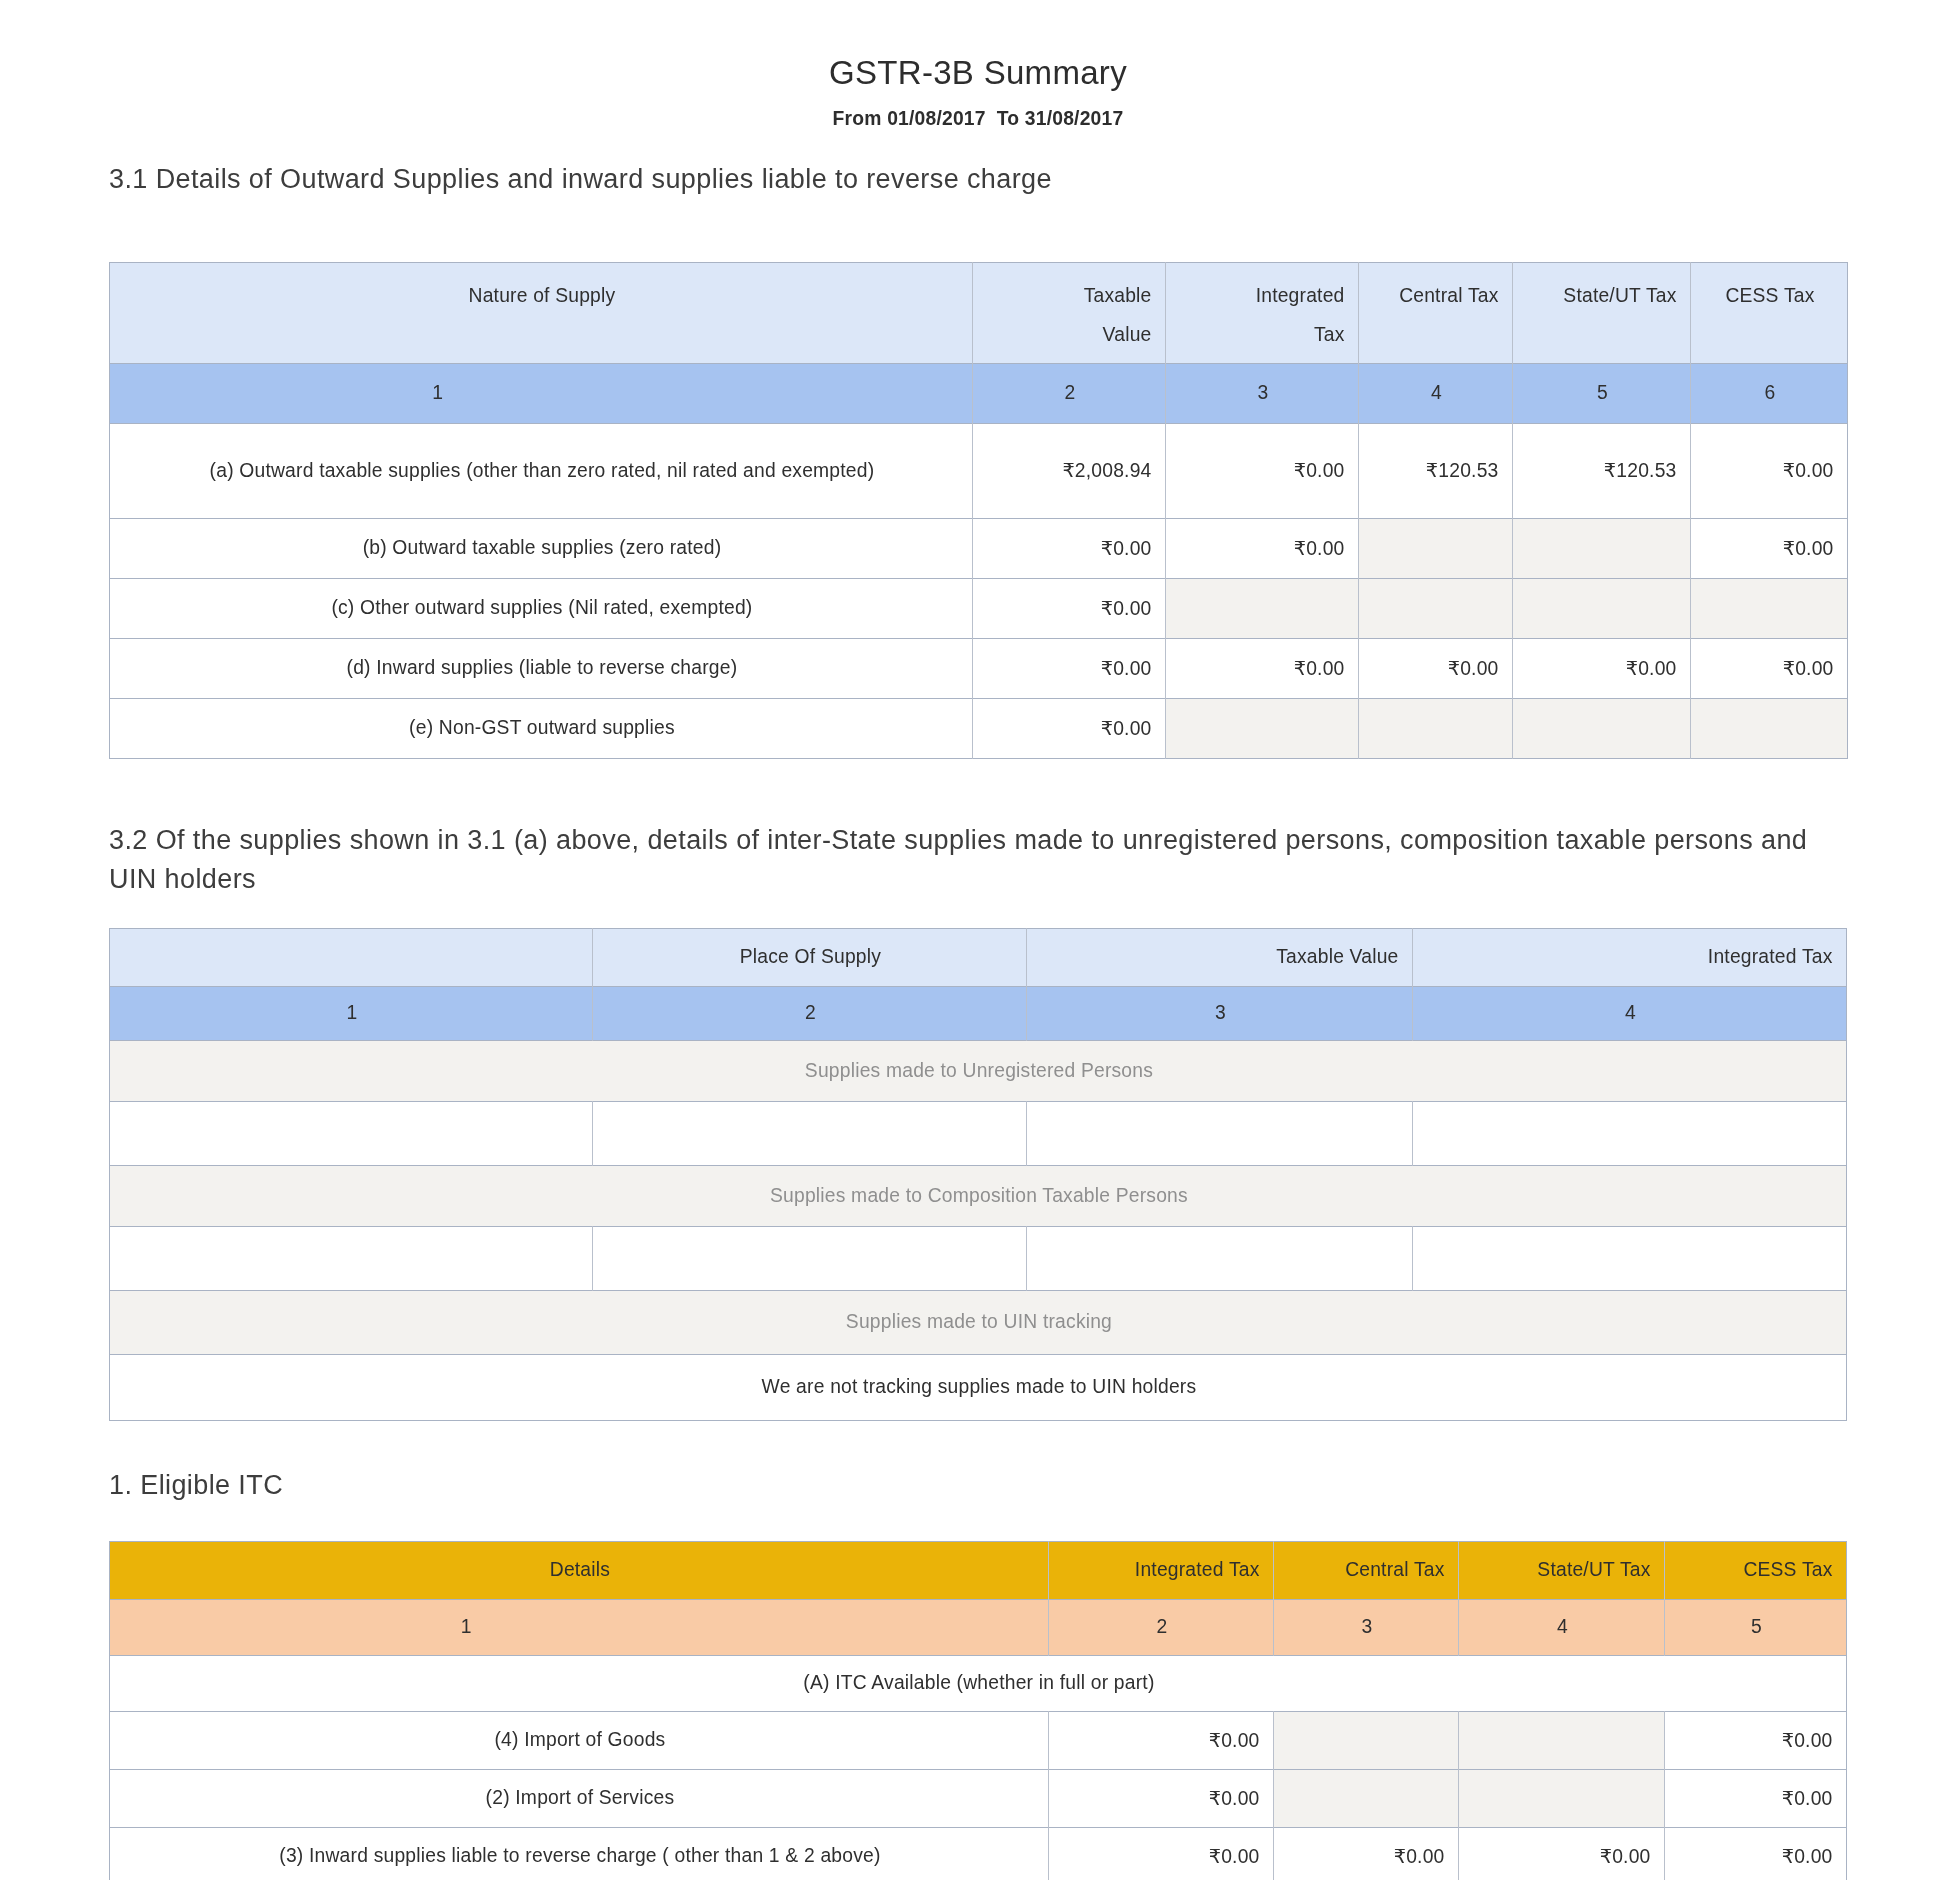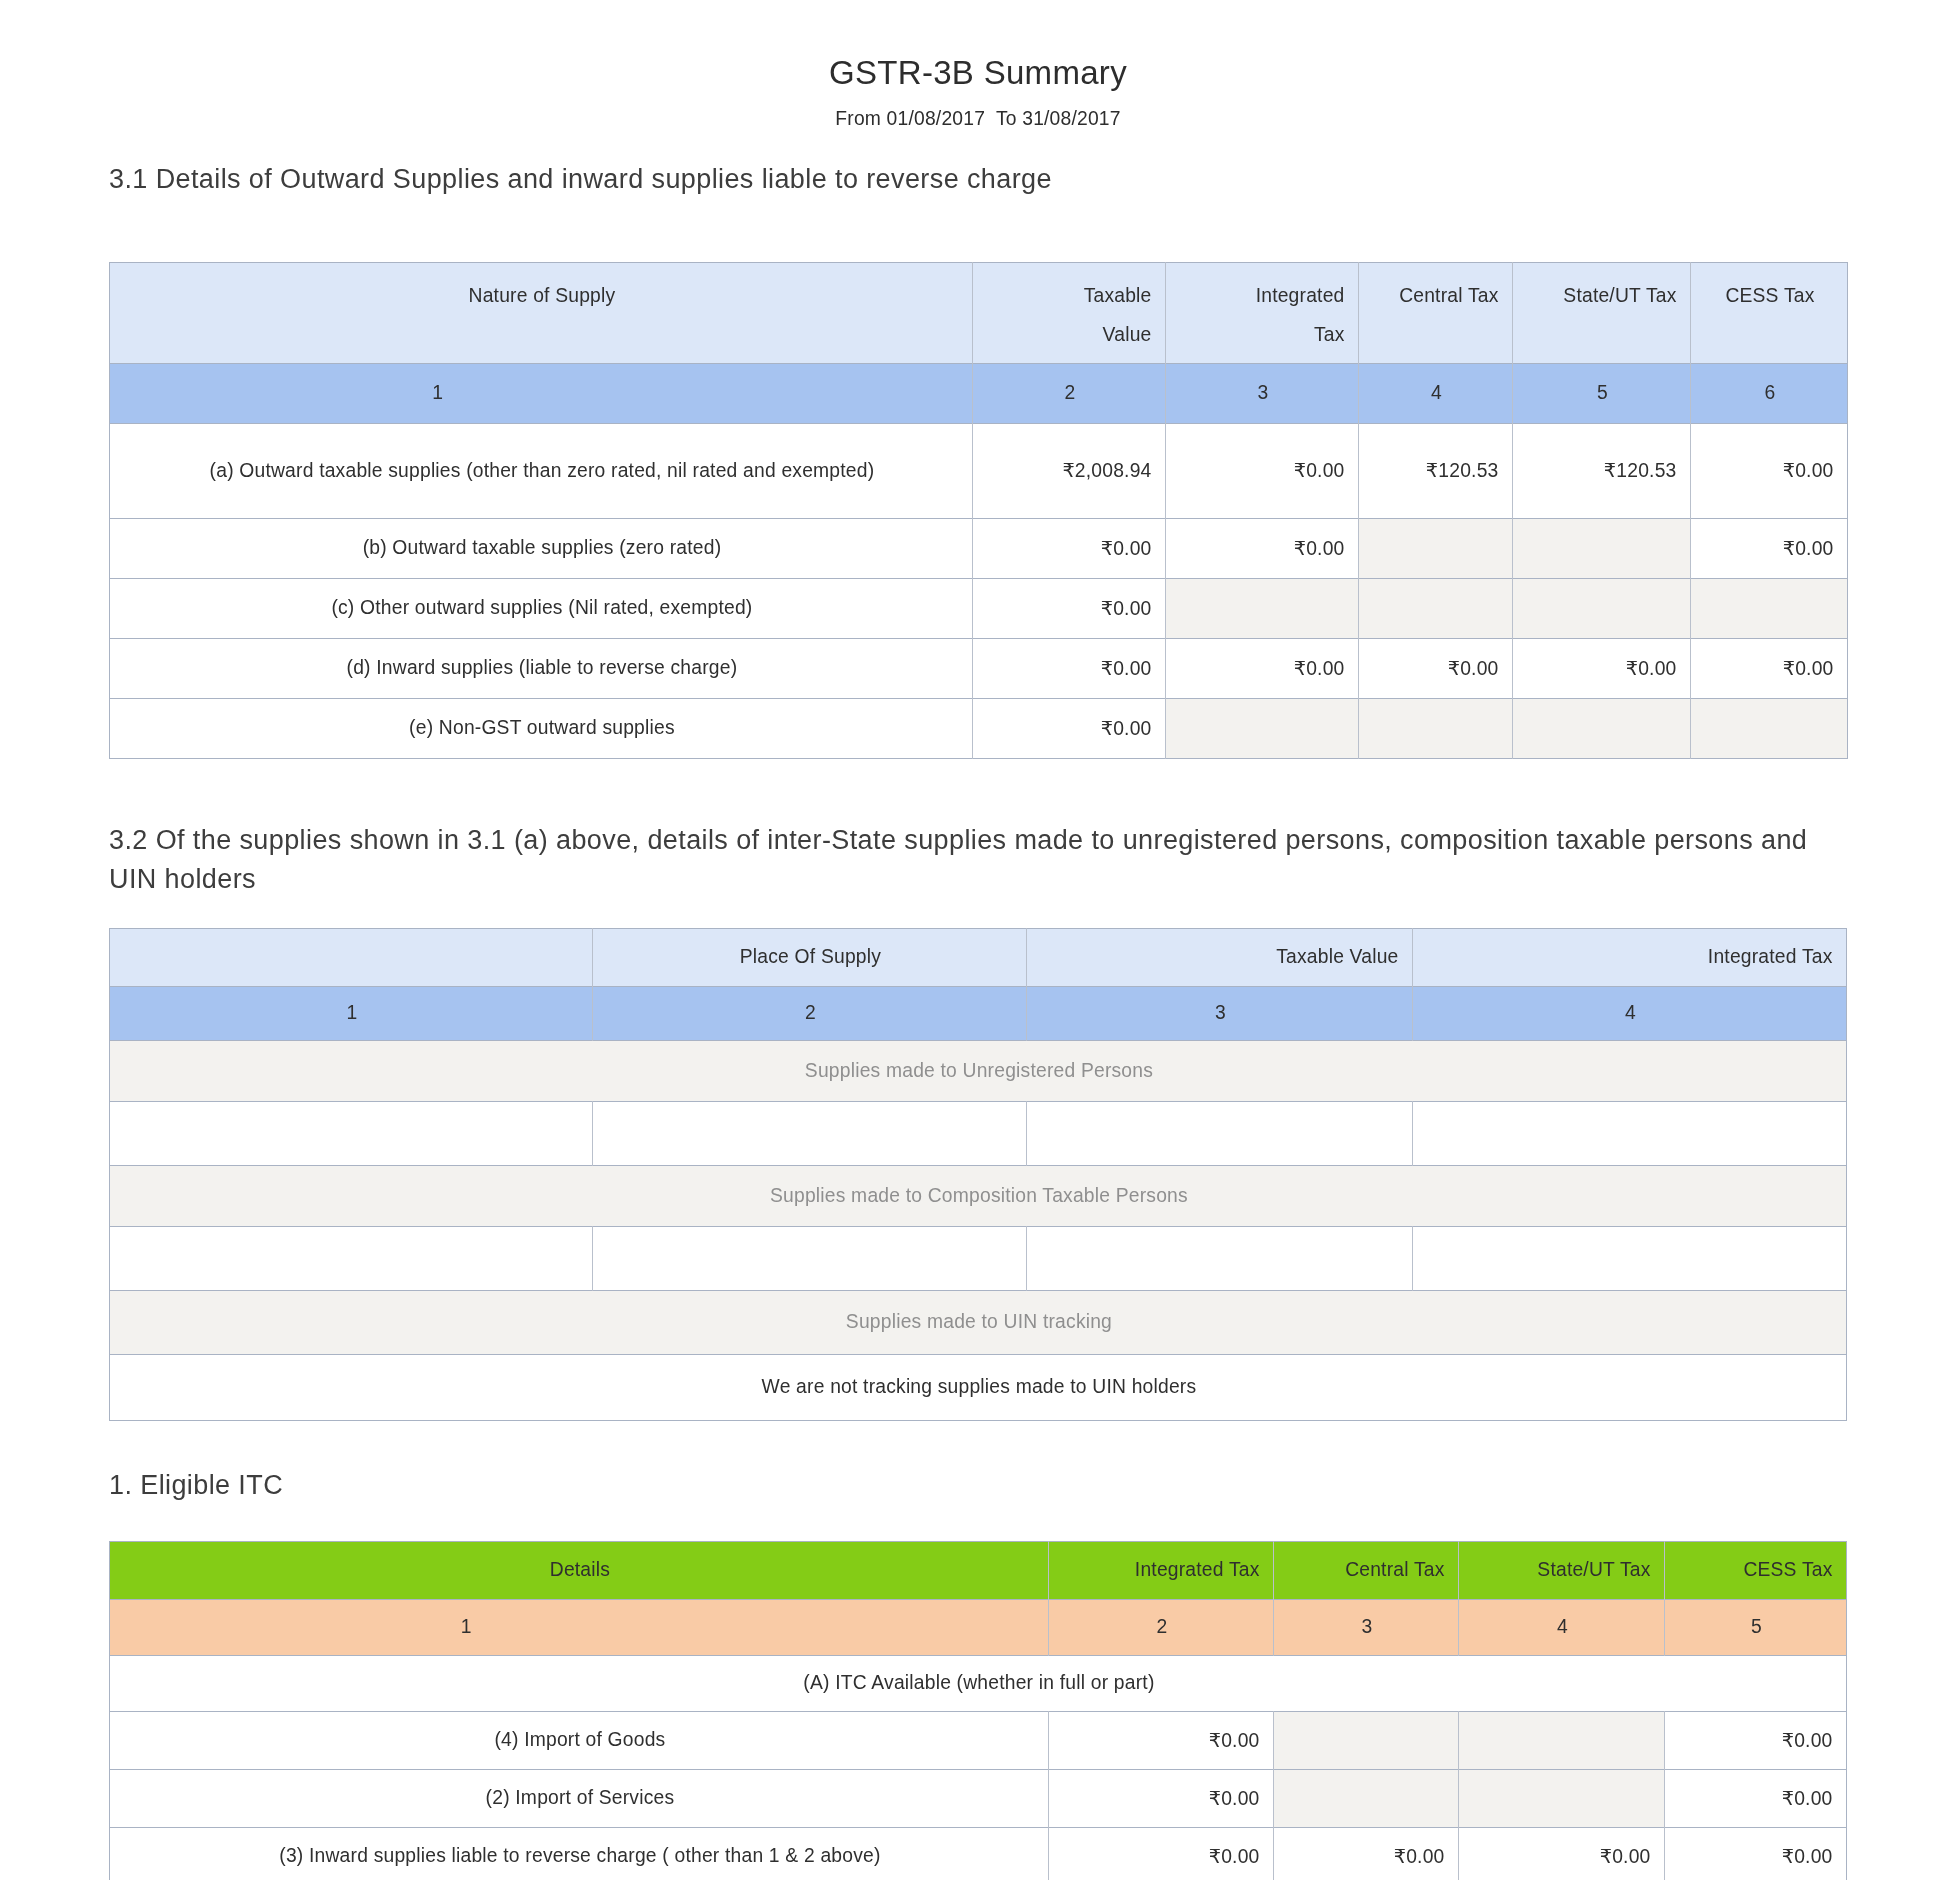--- a/index.html
+++ b/index.html
@@ -4,42 +4,42 @@
 <style>
   * { box-sizing: border-box; margin: 0; padding: 0; }
   html, body { width: 1956px; height: 1881px; overflow: hidden; background: #ffffff; }
   body { font-family: "Liberation Sans", "DejaVu Sans", sans-serif; color: #2f2f2f; }
 
   .page { padding: 0 109px; }
 
   .title { margin-top: 52px; text-align: center; font-size: 33px; line-height: 41px;
            font-weight: 500; color: #2d2d2d; letter-spacing: 0.3px; }
   .date-range { margin-top: 13.5px; text-align: center; font-size: 19.3px; line-height: 23px;
-                color: #2d2d2d; font-weight: 400; white-space: pre; letter-spacing: 0.2px; }
+                color: #2d2d2d; font-weight: 700; white-space: pre; letter-spacing: 0.2px; }
 
   .section-heading { font-weight: 400; font-size: 27px; color: #3d3d3d; letter-spacing: 0.4px; }
   #heading-31 { margin-top: 31px; line-height: 37px; }
   #heading-32 { margin-top: 62px; line-height: 39px; }
   #heading-4  { margin-top: 46px; line-height: 37px; }
 
   table.tbl { border-collapse: collapse; table-layout: fixed; width: 1738px;
               font-size: 19.3px; }
   .tbl { border: 1.9px solid #a9b3c4; }
   .tbl tr { border-top: 1.9px solid #a9b3c4; }
   .tbl th + th, .tbl td + td { border-left: 1px solid #b9c0cc; }
   .tbl th, .tbl td { font-weight: 400; padding: 0 13.5px 0 15.4px; vertical-align: middle;
                      color: #2f2f2f; letter-spacing: 0.2px; overflow: hidden; }
 
   #table-31 { margin-top: 64px; }
   #table-32 { margin-top: 29px; }
   #table-4  { margin-top: 37px; }
 
   .t-blue .hdr    { background: #dce7f8; }
   .t-blue .numrow { background: #a6c3f0; }
-  .t-orange .hdr    { background: #84cc16; }
+  .t-orange .hdr    { background: #eab308; }
   .t-orange .numrow { background: #f9cba6; }
 
   .hdr31 th { vertical-align: top; padding-top: 13.5px; line-height: 39px; }
   .hdr31 th.pad-wrap { padding-left: 77px; }
 
   .al { text-align: center; }
   .ar { text-align: right; }
   .ac { text-align: center; }
 
   .numrow td { text-align: center; }

